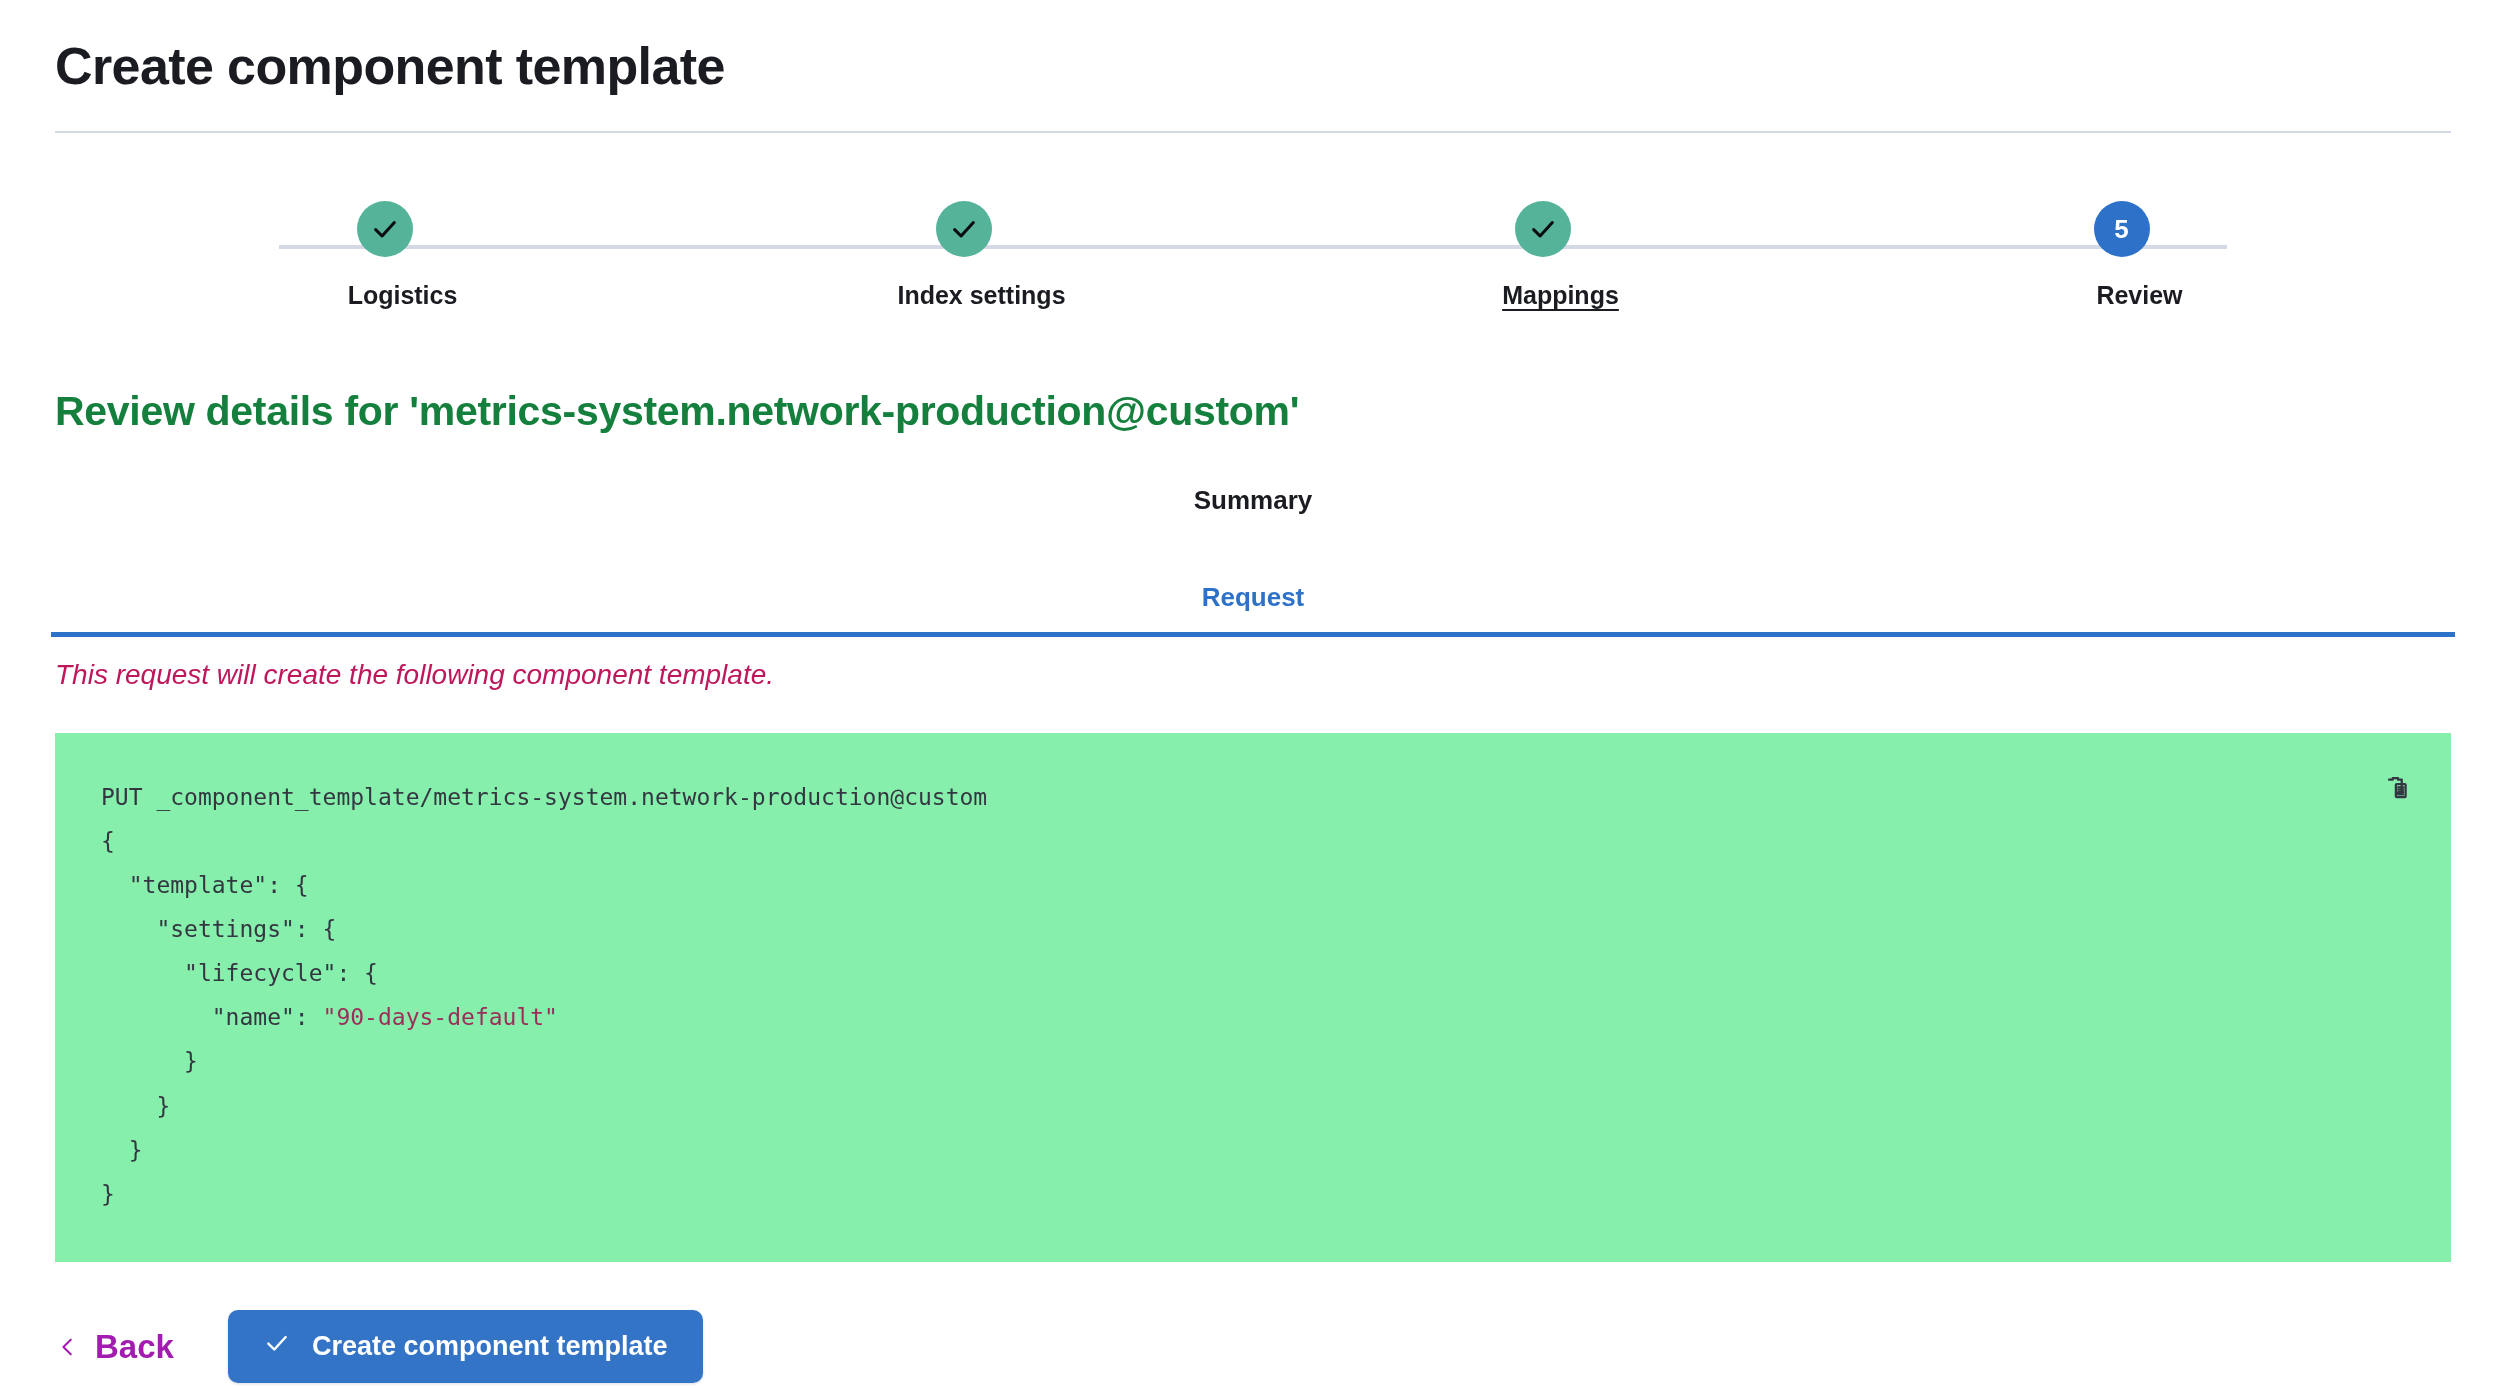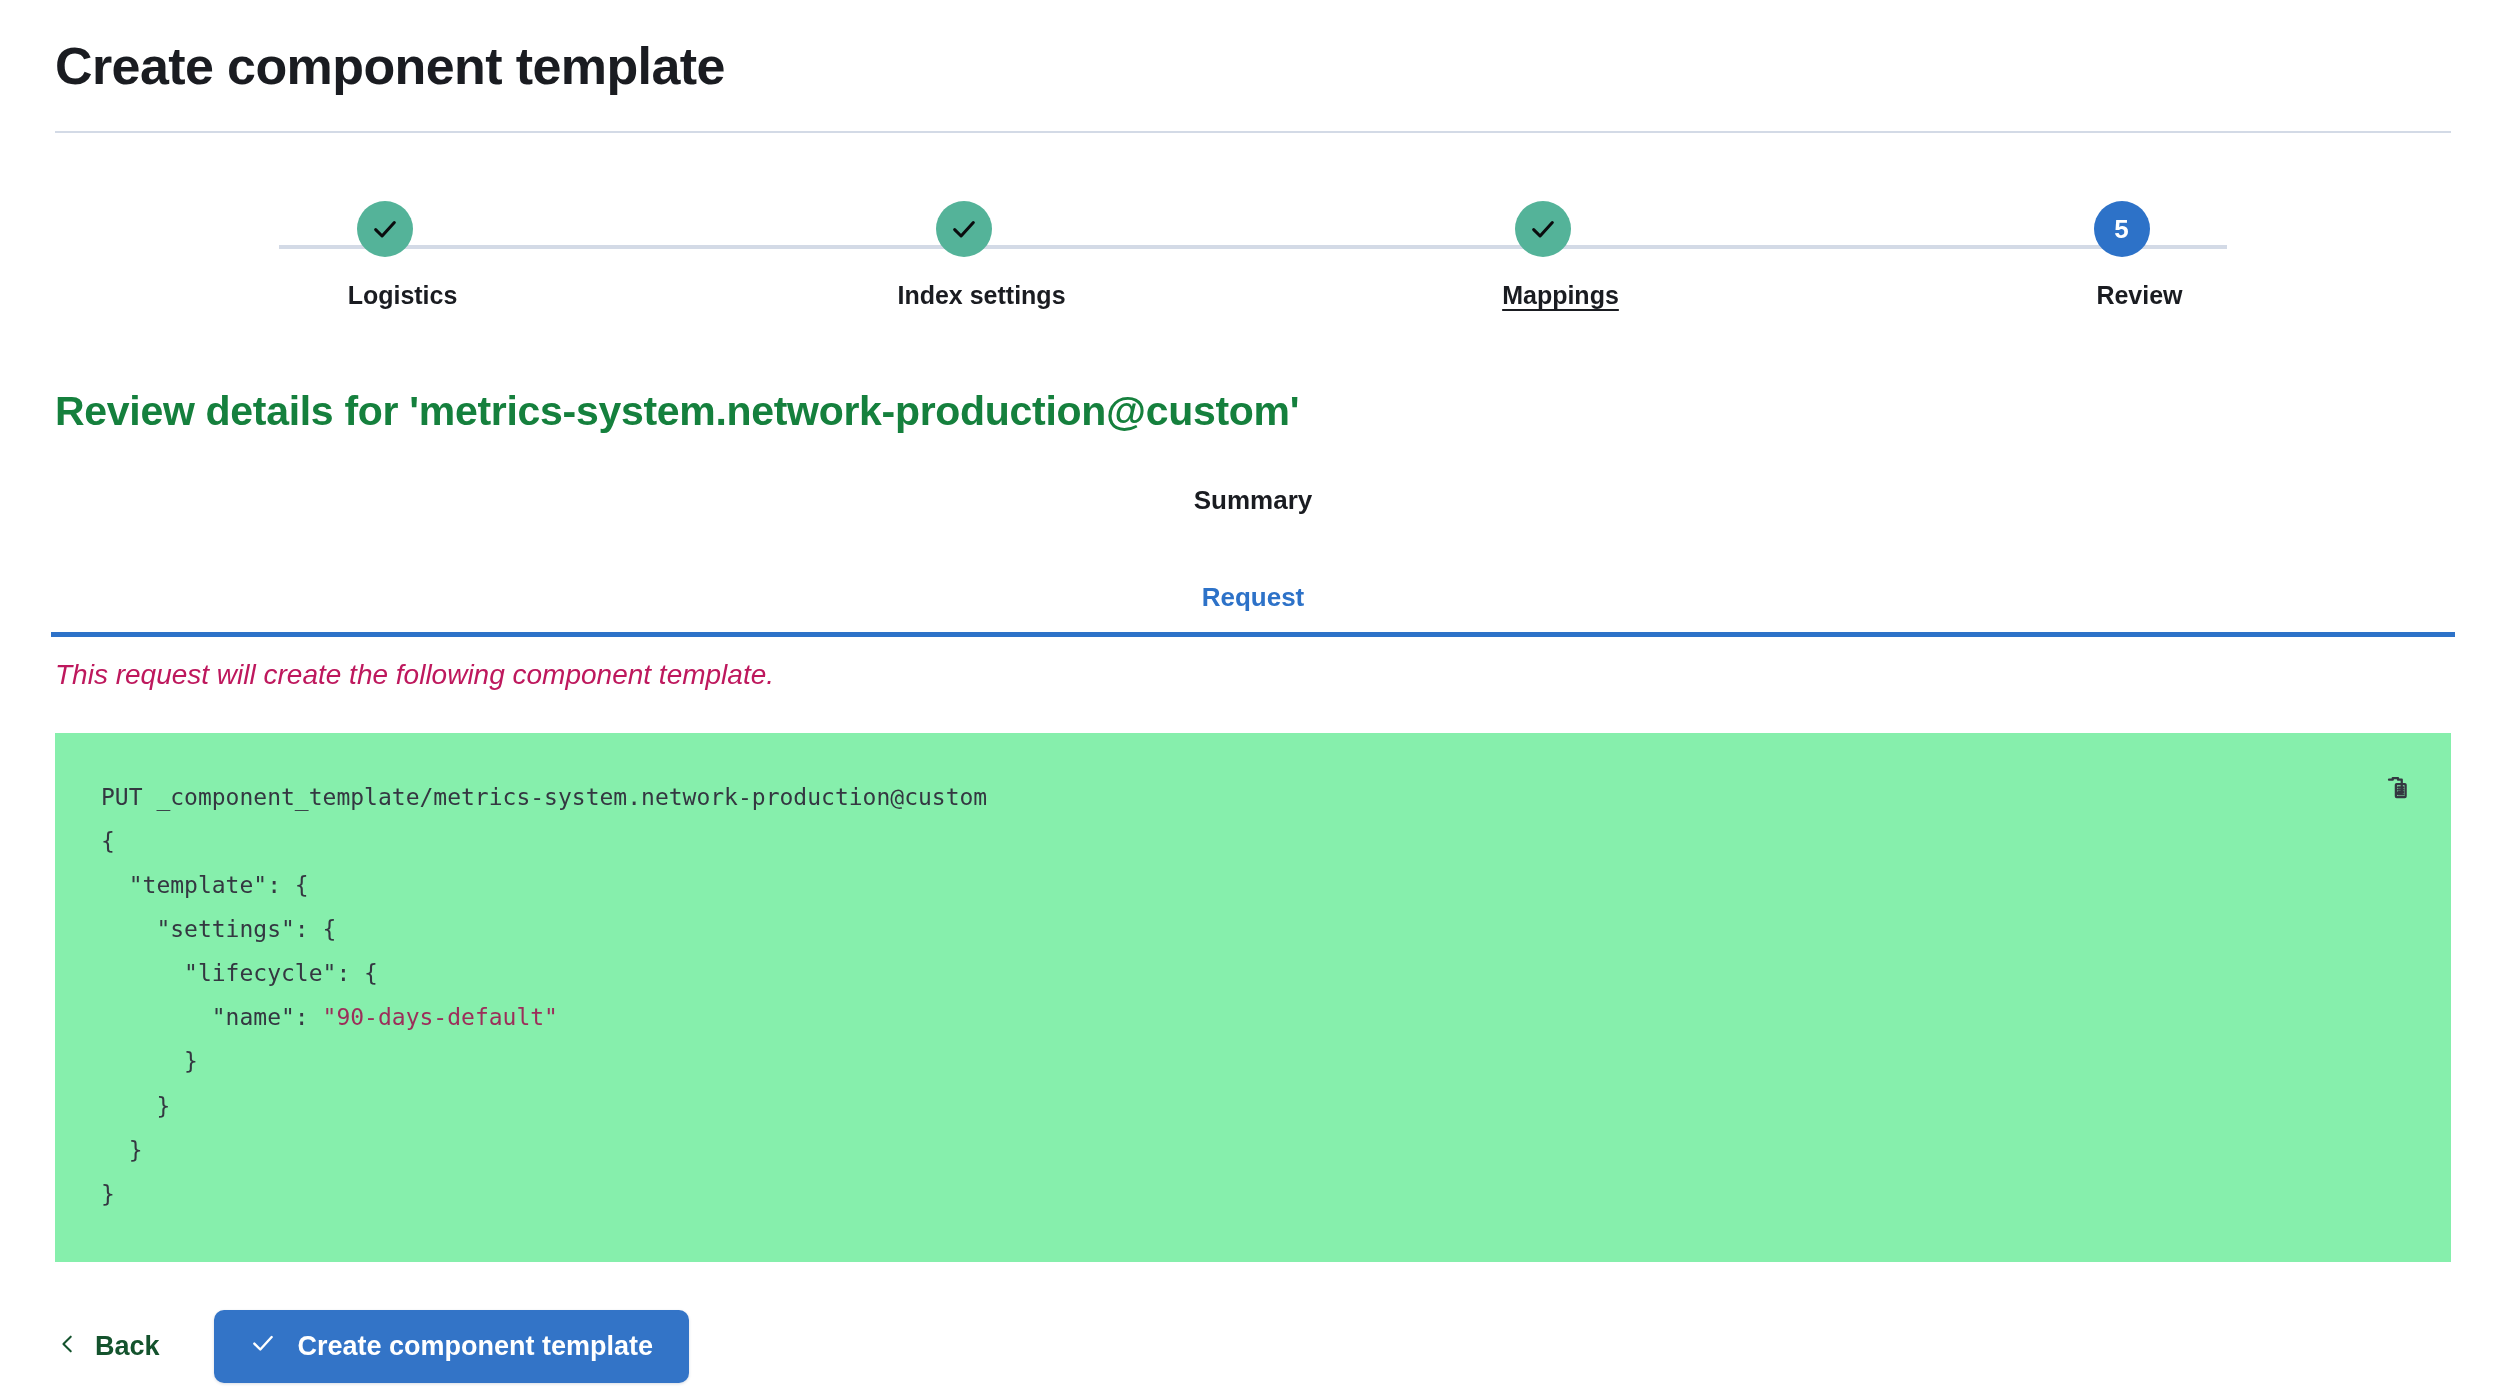--- a/index.html
+++ b/index.html
@@ -180,23 +180,23 @@
     margin-top: 48px;
     display: flex;
     align-items: center;
     gap: 52px;
   }
 
   .back-link {
     display: inline-flex;
     align-items: flex-start;
     gap: 16px;
-    font-size: 27px;
+    font-size: 33px;
     font-weight: 600;
-    color: #14532d;
+    color: #a21caf;
     text-decoration: none;
     cursor: pointer;
     background: none;
     border: none;
     font-family: inherit;
     padding: 6px 2px;
   }
 
   .primary-btn {
     display: inline-flex;

